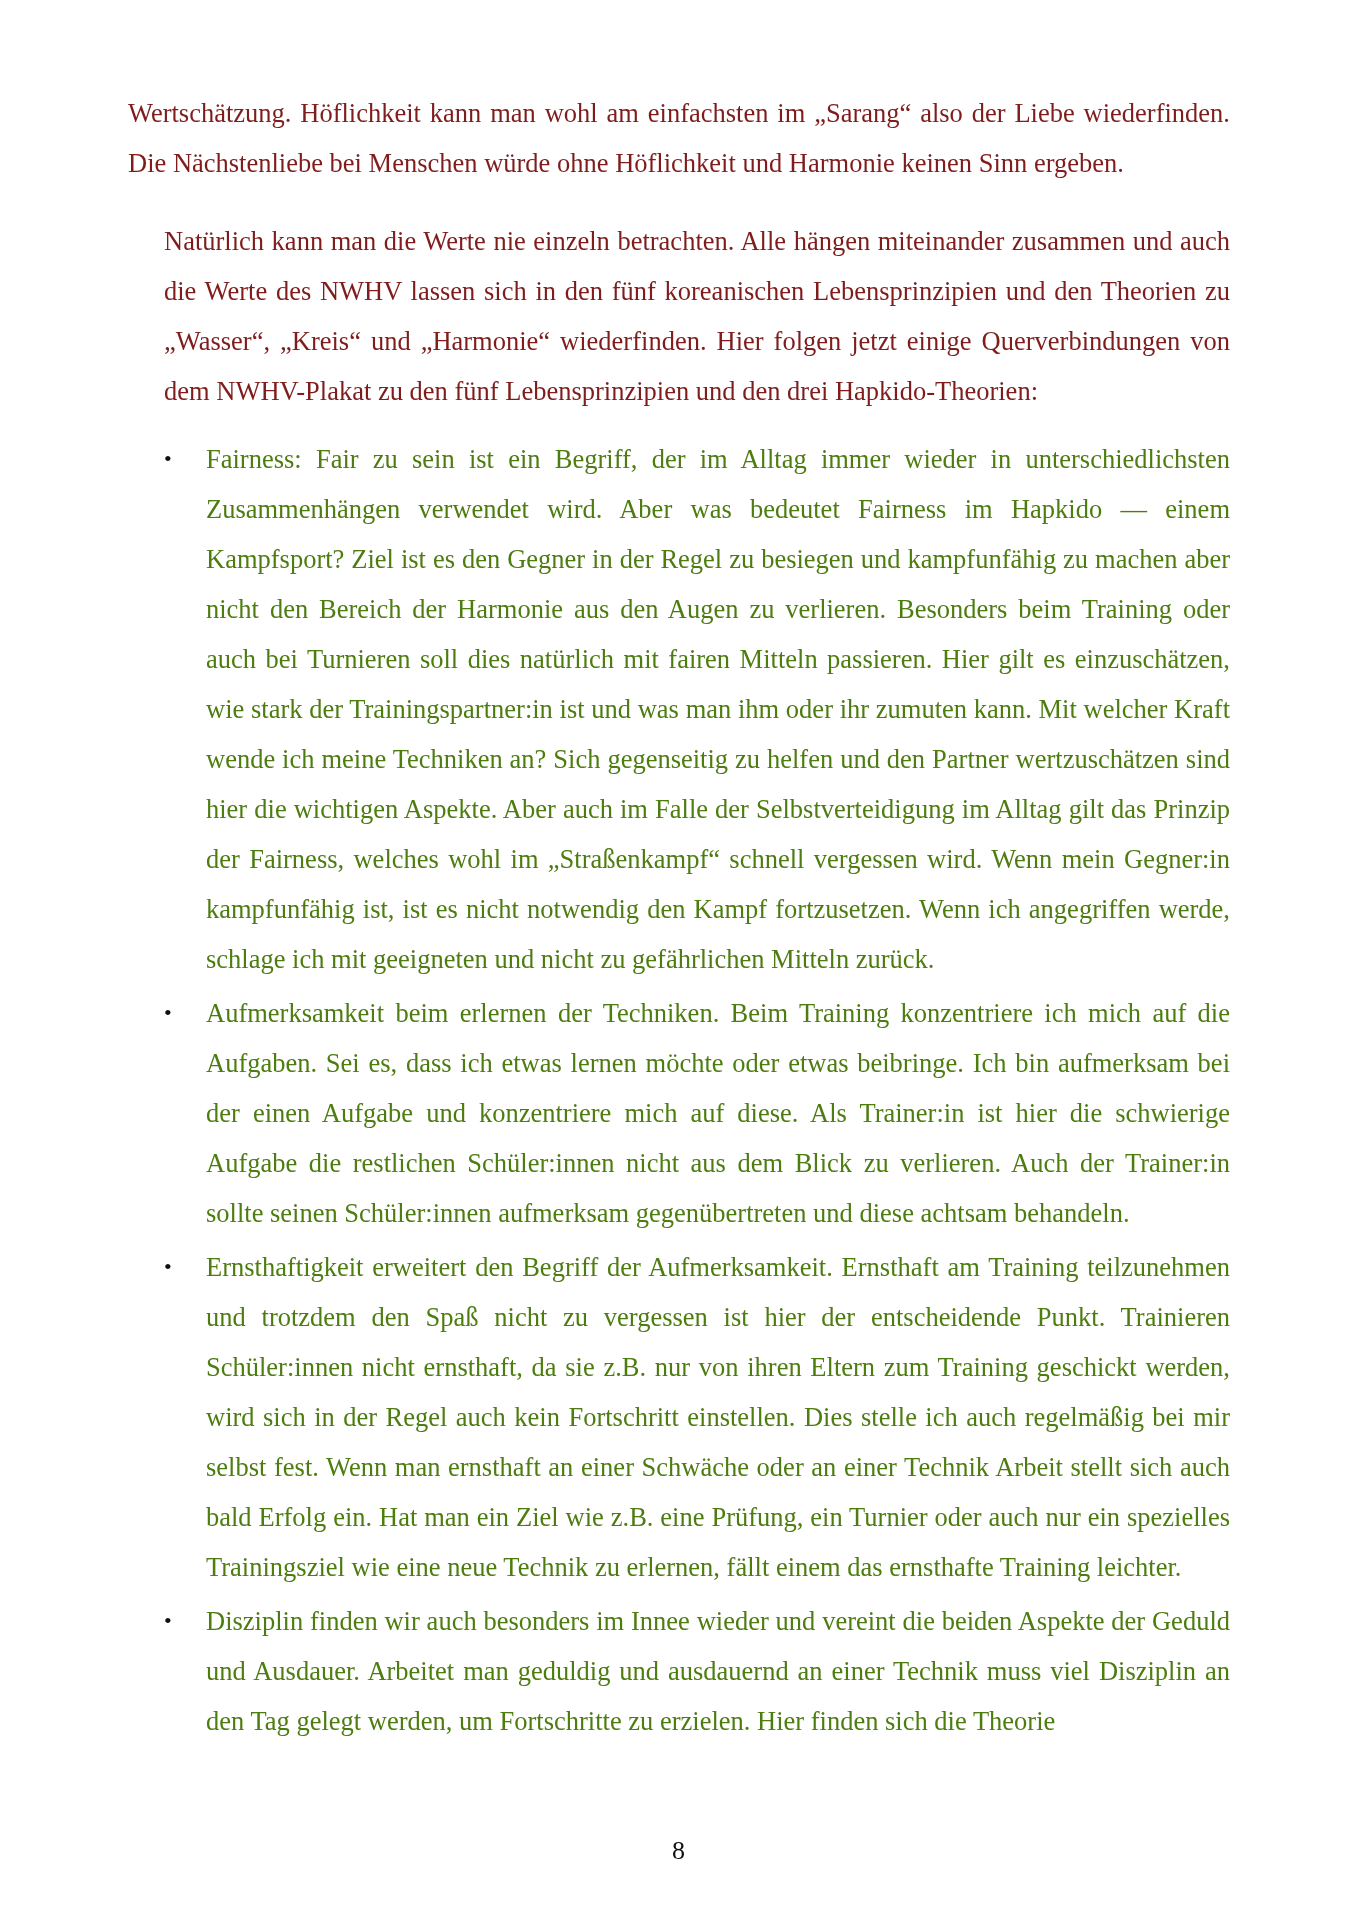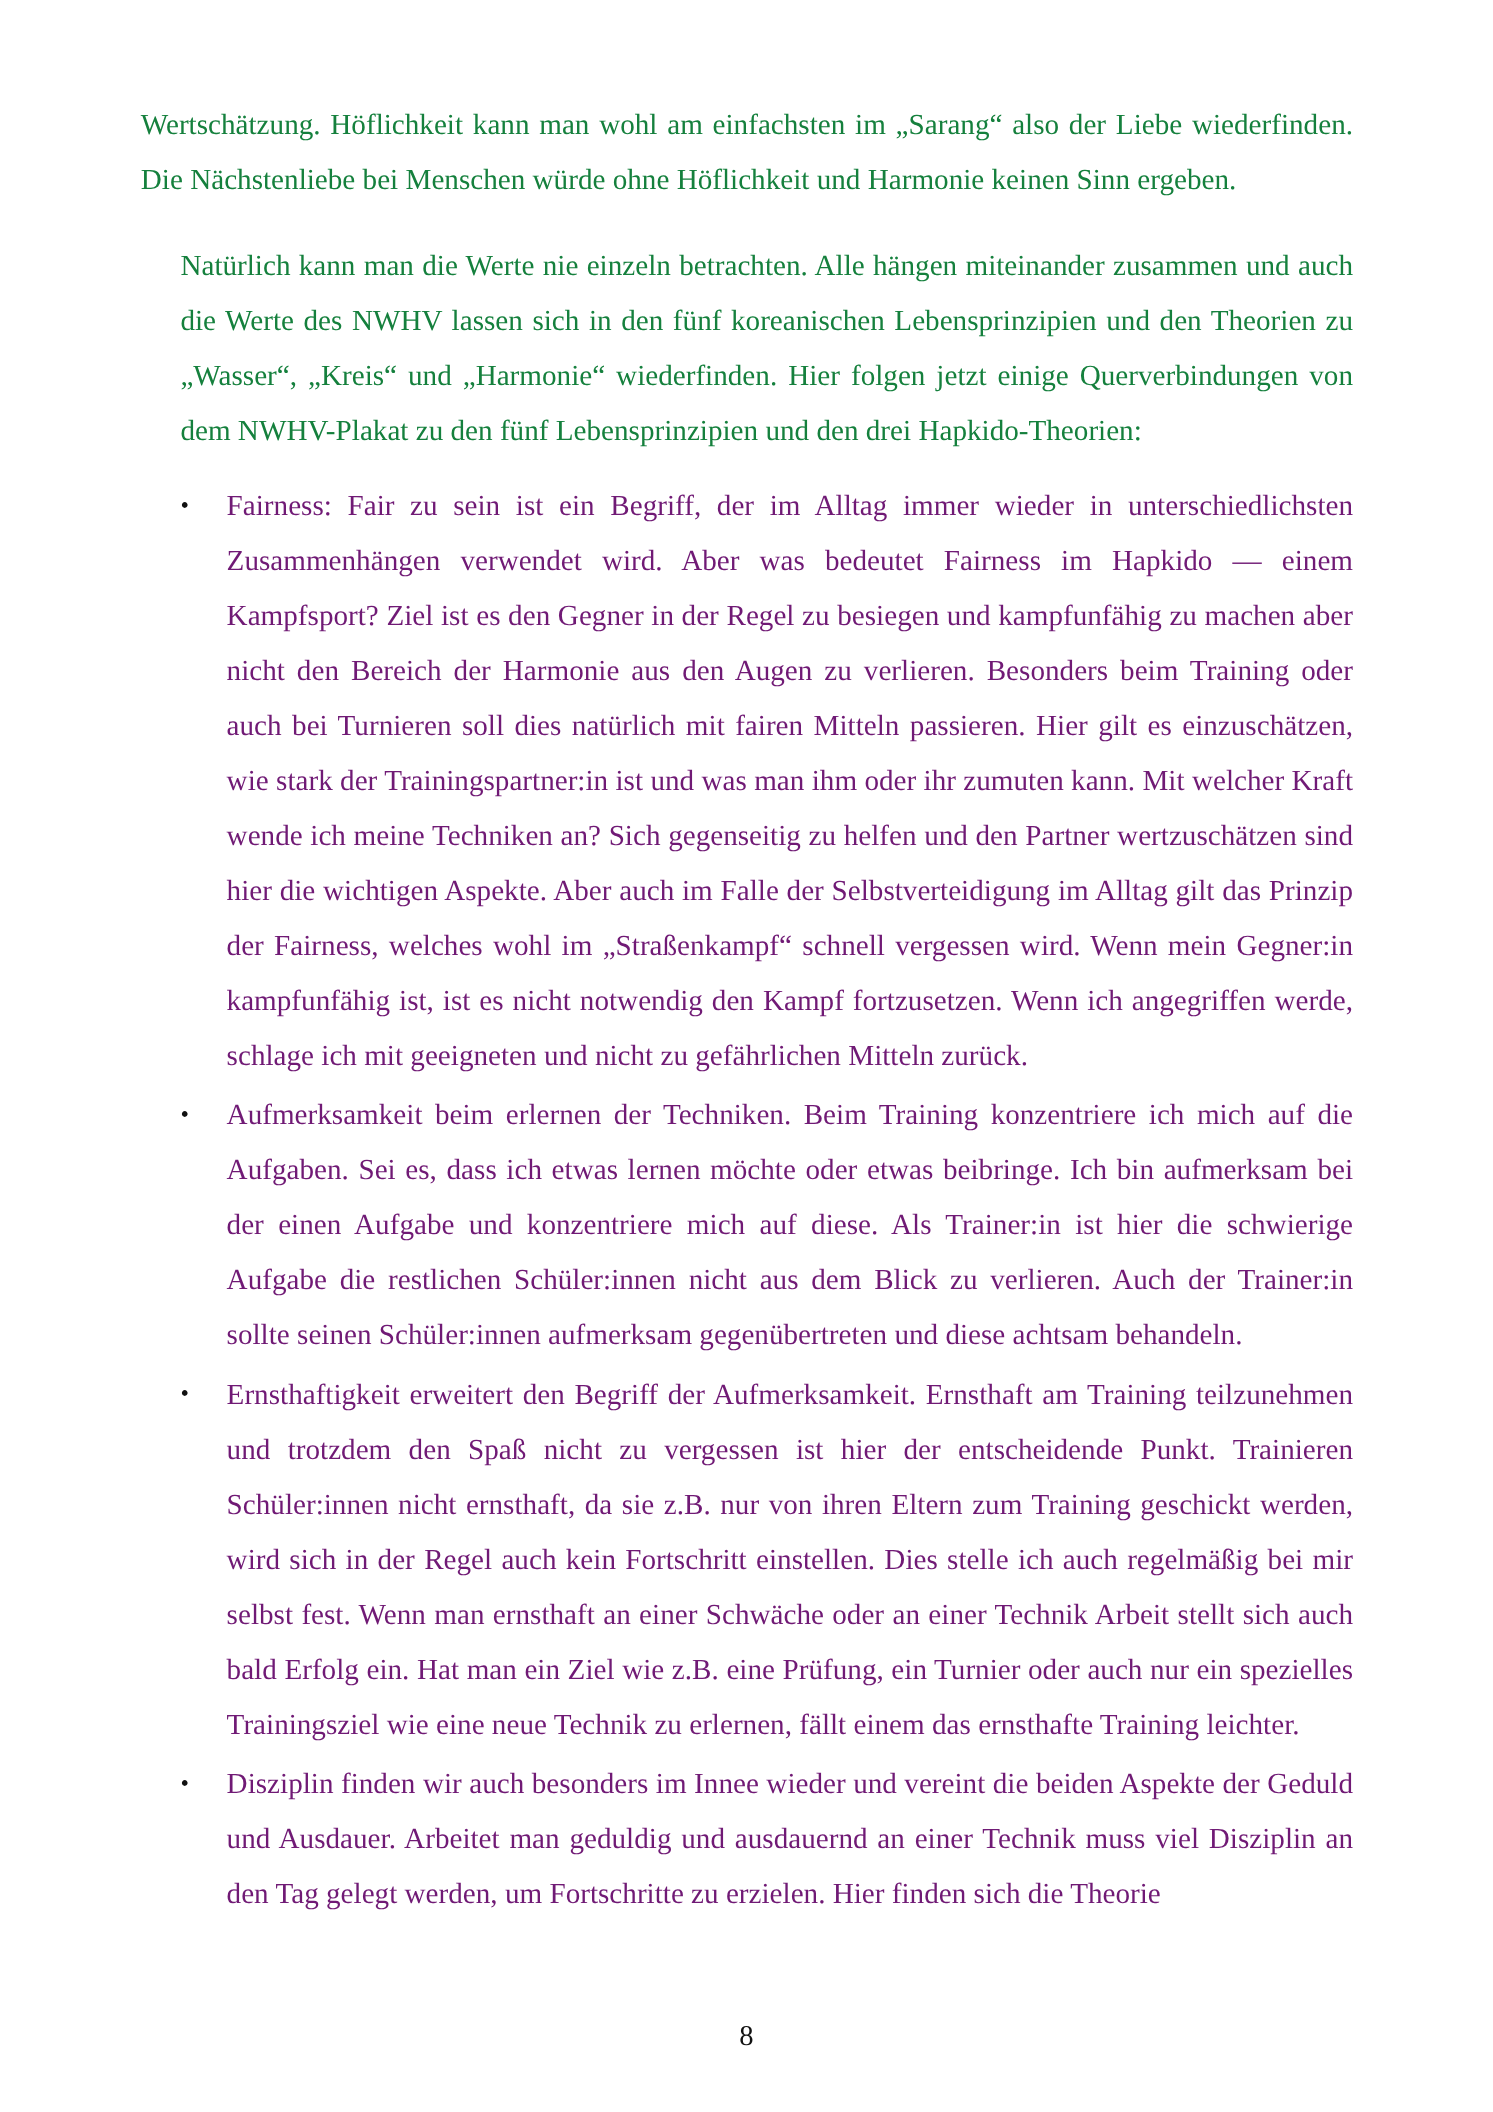--- a/index.html
+++ b/index.html
@@ -28,40 +28,40 @@
     left: 128px;
     top: 88px;
     width: 1102px;
   }
   p.para {
     margin: 0 0 0 0;
     font-size: 26.5px;
     line-height: 50px;
     text-align: justify;
     text-justify: inter-word;
-    color: #15803d;
+    color: #7f1d1d;
   }
   p.para.spaced {
     margin-top: 28px;
     margin-left: 36px;
   }
   ul.bullets {
     list-style: none;
     margin: 18px 0 0 0;
     padding: 0;
   }
   ul.bullets > li {
     position: relative;
     padding-left: 78px;
     margin-bottom: 4px;
     font-size: 26.5px;
     line-height: 50px;
     text-align: justify;
     text-justify: inter-word;
-    color: #701a75;
+    color: #4d7c0f;
   }
   ul.bullets > li::before {
     content: "\2022";
     position: absolute;
     left: 36px;
     top: 0;
     font-size: 22px;
     line-height: 50px;
     color: #111111;
   }

